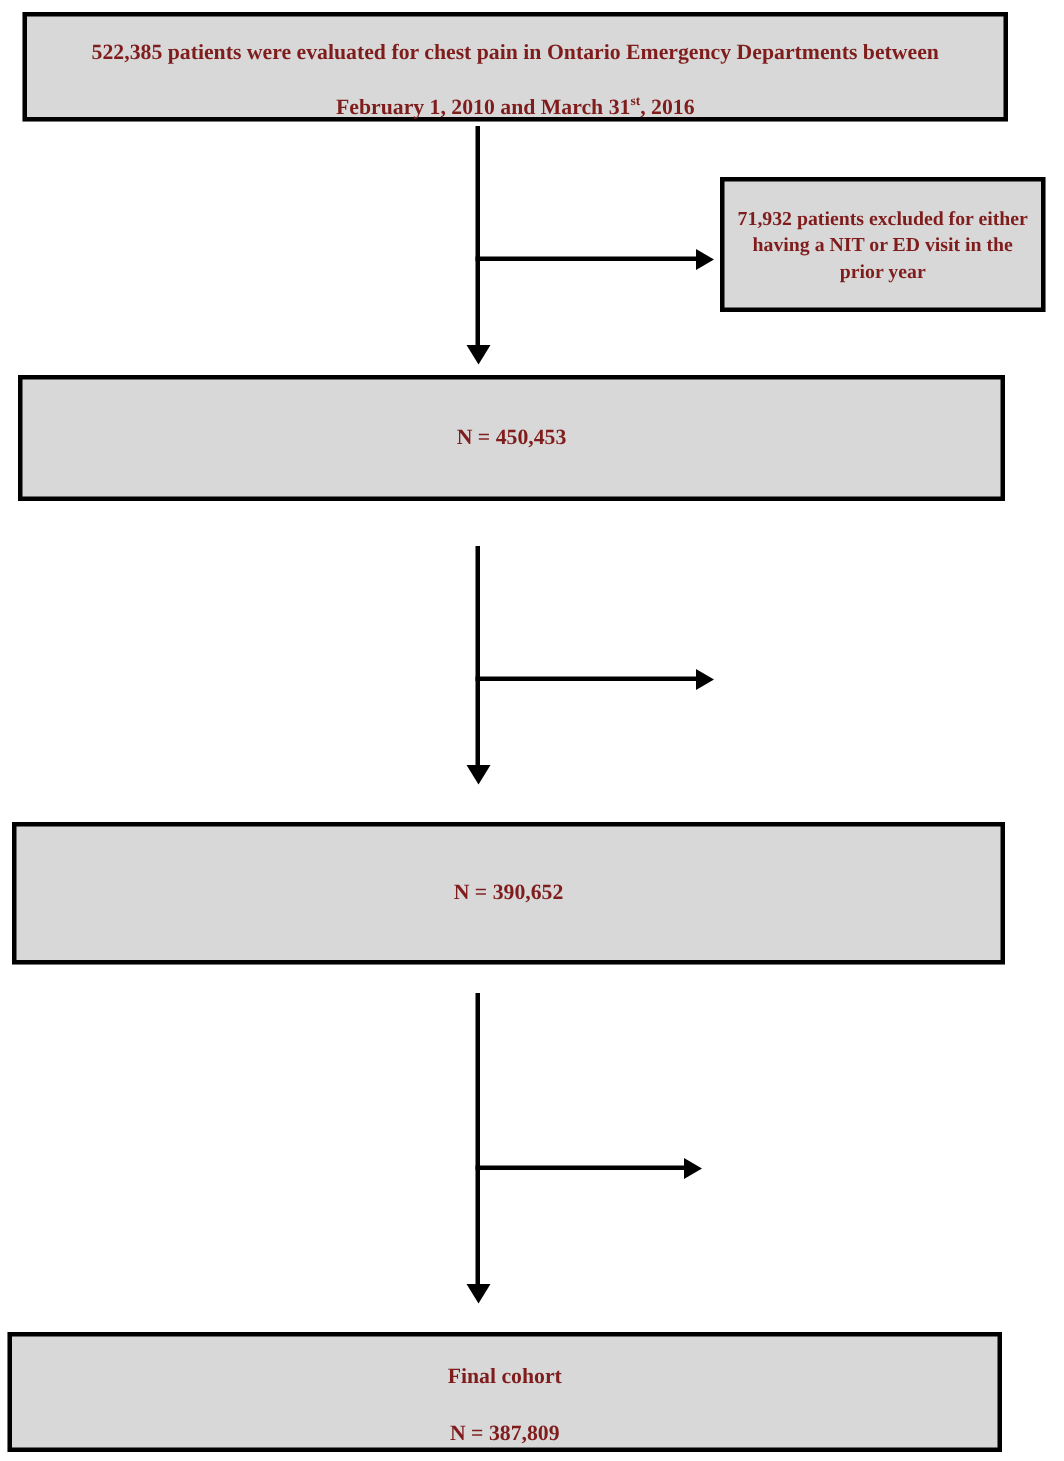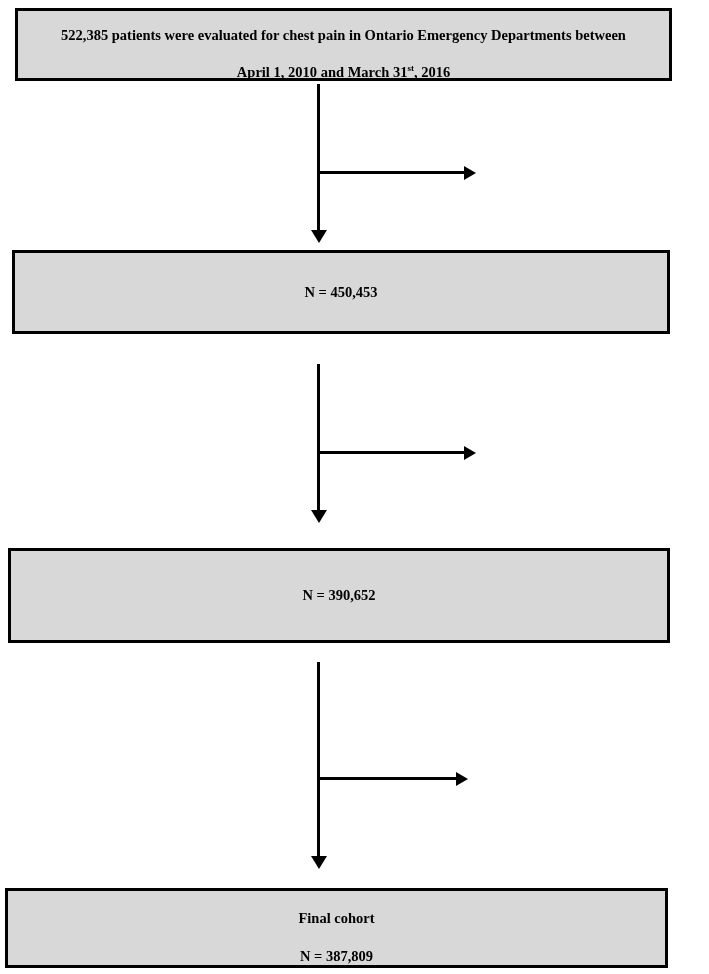--- a/index.html
+++ b/index.html
@@ -18,21 +18,21 @@
   .box {
     position: absolute;
     box-sizing: border-box;
     background: #d8d8d8;
     border: 3px solid #000000;
     display: flex;
     align-items: center;
     justify-content: center;
     text-align: center;
     font-weight: bold;
-    color: #000000;
+    color: #7f1d1d;
     line-height: 1.30;
   }
   .box-text {
     display: block;
     width: 100%;
     padding: 0 8px;
     box-sizing: border-box;
     white-space: pre-line;
   }
   
@@ -76,29 +76,32 @@
   }
 </style>
 </head>
 <body>
 
 <div id="canvas">
 
   <div class="box" id="box-top">
     <span class="box-text">
       <span>522,385 patients were evaluated for chest pain in Ontario Emergency Departments between</span><br>
-      <span>April 1, 2010 and March 31</span><span class="sup">st</span><span>, 2016</span>
+      <span>February 1, 2010 and March 31</span><span class="sup">st</span><span>, 2016</span>
     </span>
   </div>
 
   <div class="vline" style="left:317px; top:84px; height:148px;"></div>
   <div class="arrow-down" style="left:311px; top:230px;"></div>
   <div class="hline" style="left:317px; top:171px; width:148px;"></div>
   <div class="arrow-right" style="left:464px; top:165.5px;"></div>
 
+  <div class="box" id="box-excl1">
+    <span class="box-text">71,932 patients excluded for either having a NIT or ED visit in the prior year</span>
+  </div>
 
   <div class="box" id="box-n1">
     <span class="box-text">N = 450,453</span>
   </div>
 
   <div class="vline" style="left:317px; top:364px; height:148px;"></div>
   <div class="arrow-down" style="left:311px; top:510px;"></div>
   <div class="hline" style="left:317px; top:451px; width:148px;"></div>
   <div class="arrow-right" style="left:464px; top:445.5px;"></div>
 

